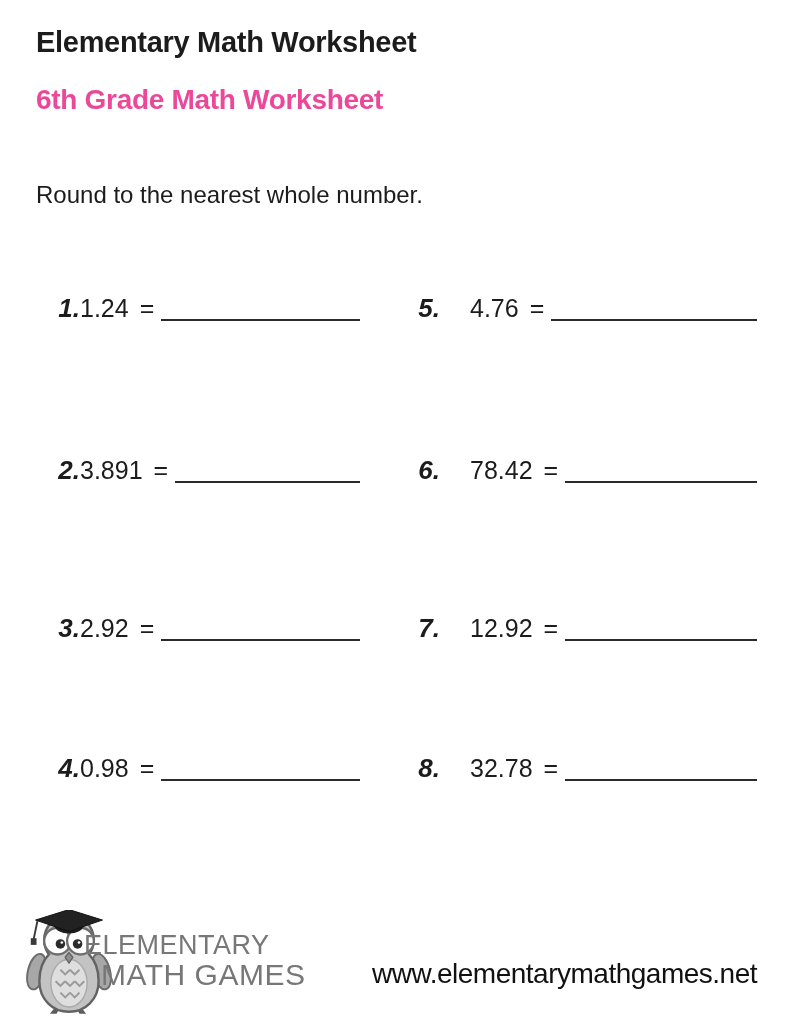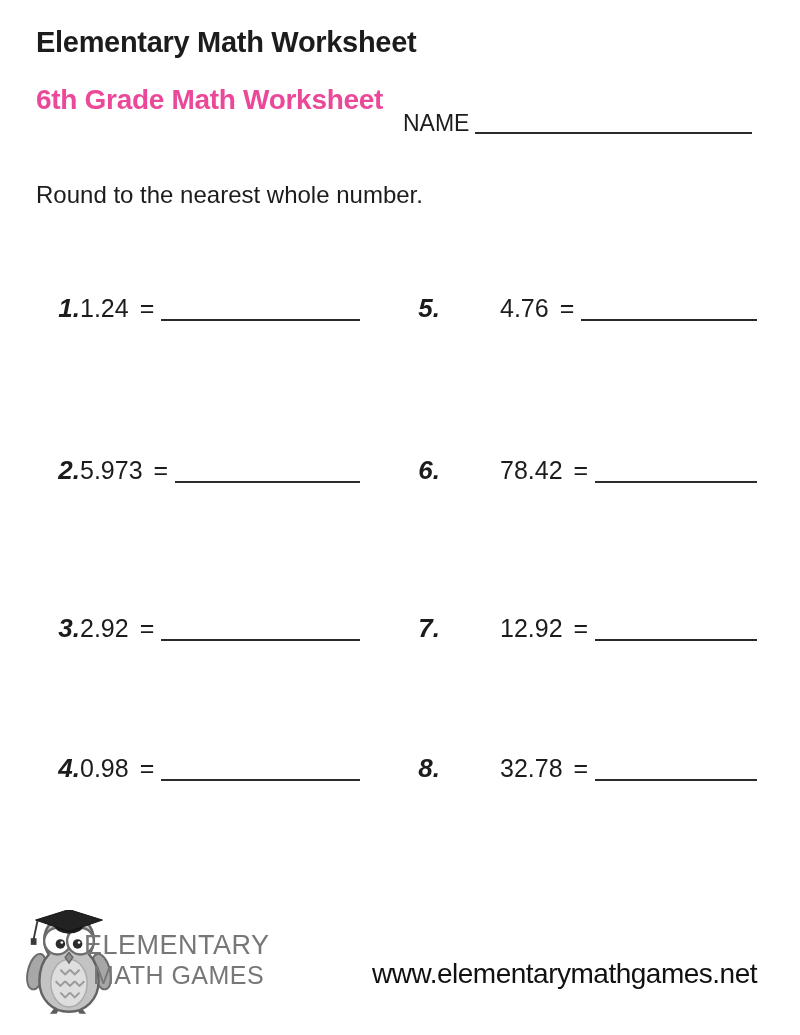--- a/index.html
+++ b/index.html
@@ -55,72 +55,69 @@
   .problem.col-left  { left: 35px;  width: 325px; }
   .problem.col-right { left: 400px; width: 357px; }
 
   .p-num {
     font-weight: 700; font-style: italic; font-size: 26px;
     text-align: right; flex: 0 0 auto;
   }
   .col-left  .p-num { width: 45px; }
   .col-right .p-num { width: 40px; }
   .col-left  .p-val { }
-  .col-right .p-val { margin-left: 60px; }
+  .col-right .p-val { margin-left: 30px; }
   .p-eq { margin-left: 11px; }
   .p-blank {
     flex: 1 1 auto; height: 30px; margin-left: 7px; margin-bottom: 5px;
     border-bottom: 2px solid #2b2b2b;
   }
 
   
   .owl-logo { position: absolute; left: 26px; top: 910px; }
   .logo-text {
     position: absolute; left: 84px; top: 930px;
     color: #777777; font-weight: 400; line-height: 30px;
     letter-spacing: 0.5px;
   }
   .logo-text .lt1 { font-size: 27px; }
-  .logo-text .lt2 { font-size: 25px; margin-left: 9px; }
+  .logo-text .lt2 { font-size: 30px; margin-left: 17px; }
   .website {
     position: absolute; right: 43px; top: 958px;
     font-size: 28px; font-weight: 400; letter-spacing: -0.5px; color: #111111; text-align: right;
   }
 </style>
 </head>
 <body>
 
 <div class="page">
 
   <div class="title1">Elementary Math Worksheet</div>
   <div class="title2">6th Grade Math Worksheet</div>
-  <div class="name-row">
-    <span>NAME</span><span class="name-blank"></span>
-  </div>
   <div class="instruction">Round to the nearest whole number.</div>
 
   <div class="prob-row row-1">
     <div class="problem col-left">
       <span class="p-num">1.</span>
       <span class="p-val">1.24</span>
       <span class="p-eq">=</span>
       <span class="p-blank"></span>
     </div>
     <div class="problem col-right">
       <span class="p-num">5.</span>
       <span class="p-val">4.76</span>
       <span class="p-eq">=</span>
       <span class="p-blank"></span>
     </div>
   </div>
 
   <div class="prob-row row-2">
     <div class="problem col-left">
       <span class="p-num">2.</span>
-      <span class="p-val">5.973</span>
+      <span class="p-val">3.891</span>
       <span class="p-eq">=</span>
       <span class="p-blank"></span>
     </div>
     <div class="problem col-right">
       <span class="p-num">6.</span>
       <span class="p-val">78.42</span>
       <span class="p-eq">=</span>
       <span class="p-blank"></span>
     </div>
   </div>

